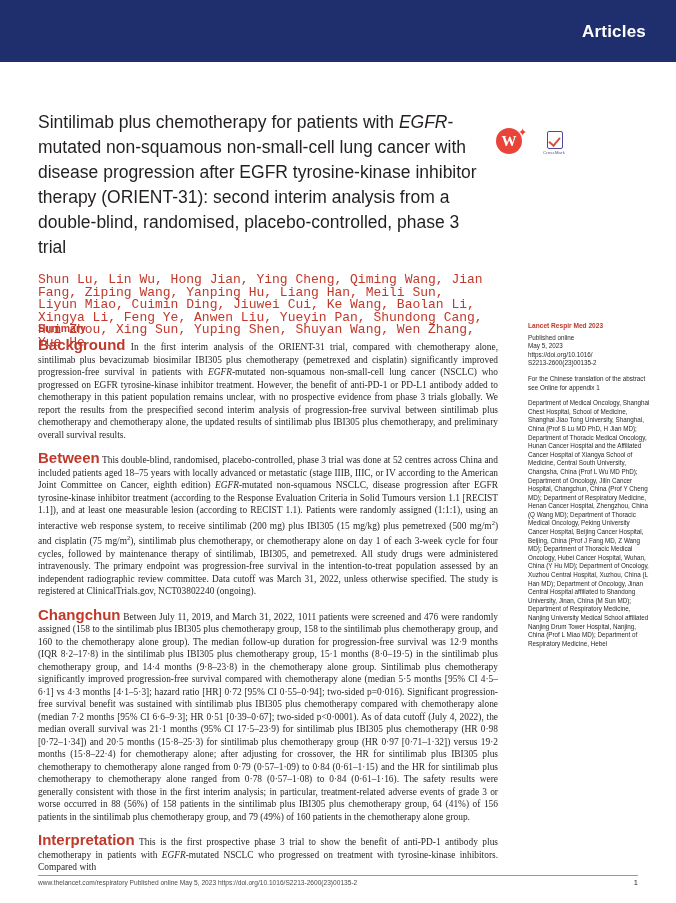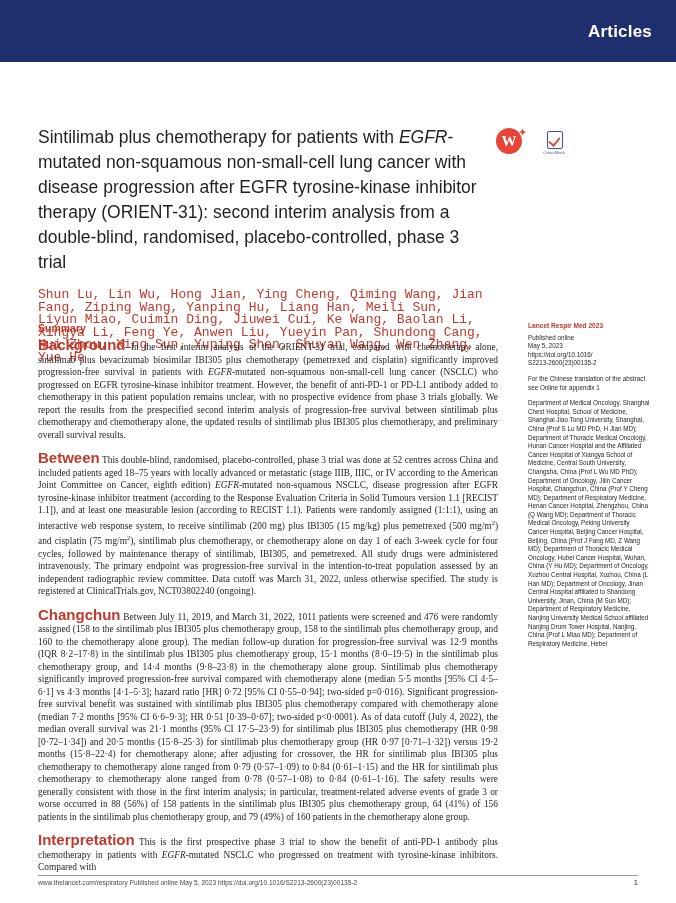--- a/index.html
+++ b/index.html
@@ -24,33 +24,33 @@
   
   .header-band {
     position: absolute;
     top: 0; left: 0;
     width: 676px;
     height: 62px;
     background: #1f2f6e;
   }
   .header-title {
     position: absolute;
-    right: 24px;
+    right: 30px;
     top: 22px;
     color: #ffffff;
     font-family: "Liberation Sans", sans-serif;
     font-size: 17px;
     font-weight: bold;
     letter-spacing: 0.2px;
   }
   
   .title-block {
     position: absolute;
     left: 38px;
-    top: 125px;
+    top: 110px;
     width: 450px;
   }
   .article-title {
     font-family: "Liberation Sans", sans-serif;
     font-size: 17.5px;
     line-height: 25px;
     color: #231f20;
     font-weight: normal;
     margin: 0;
   }

